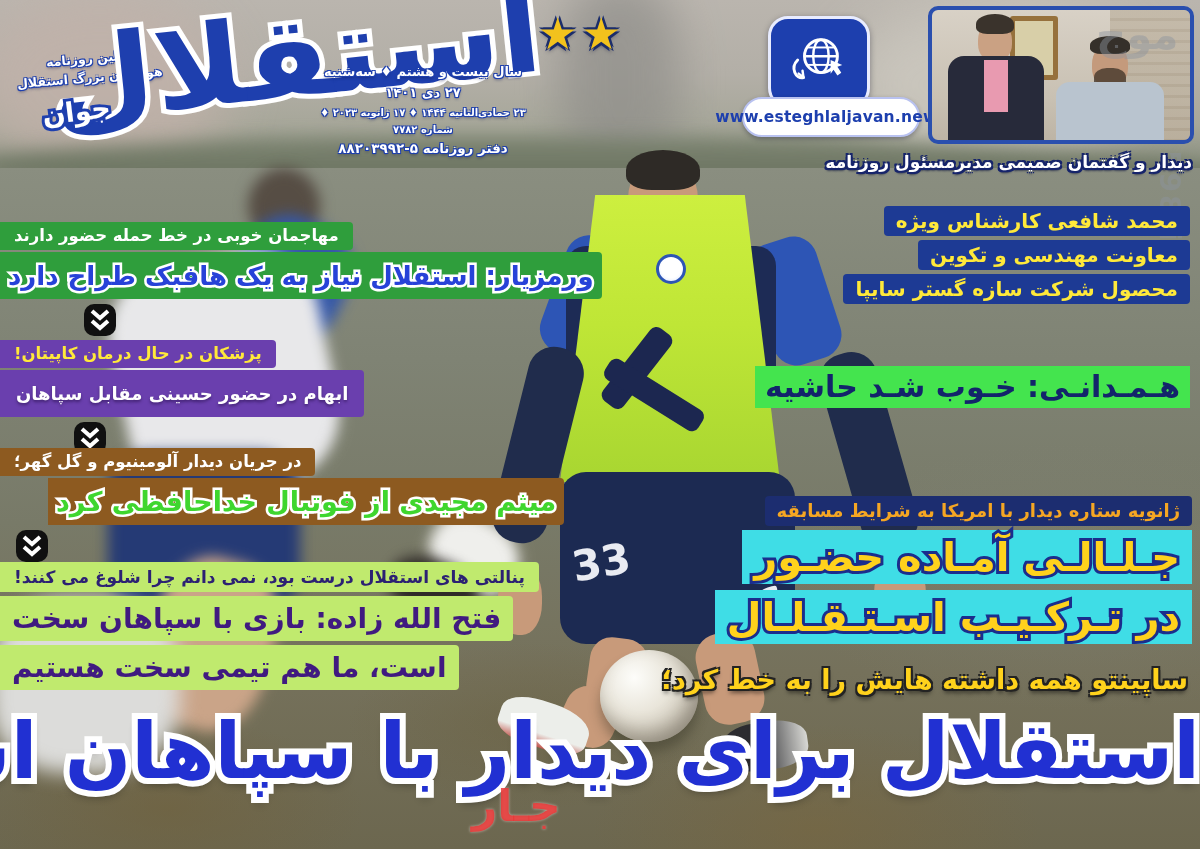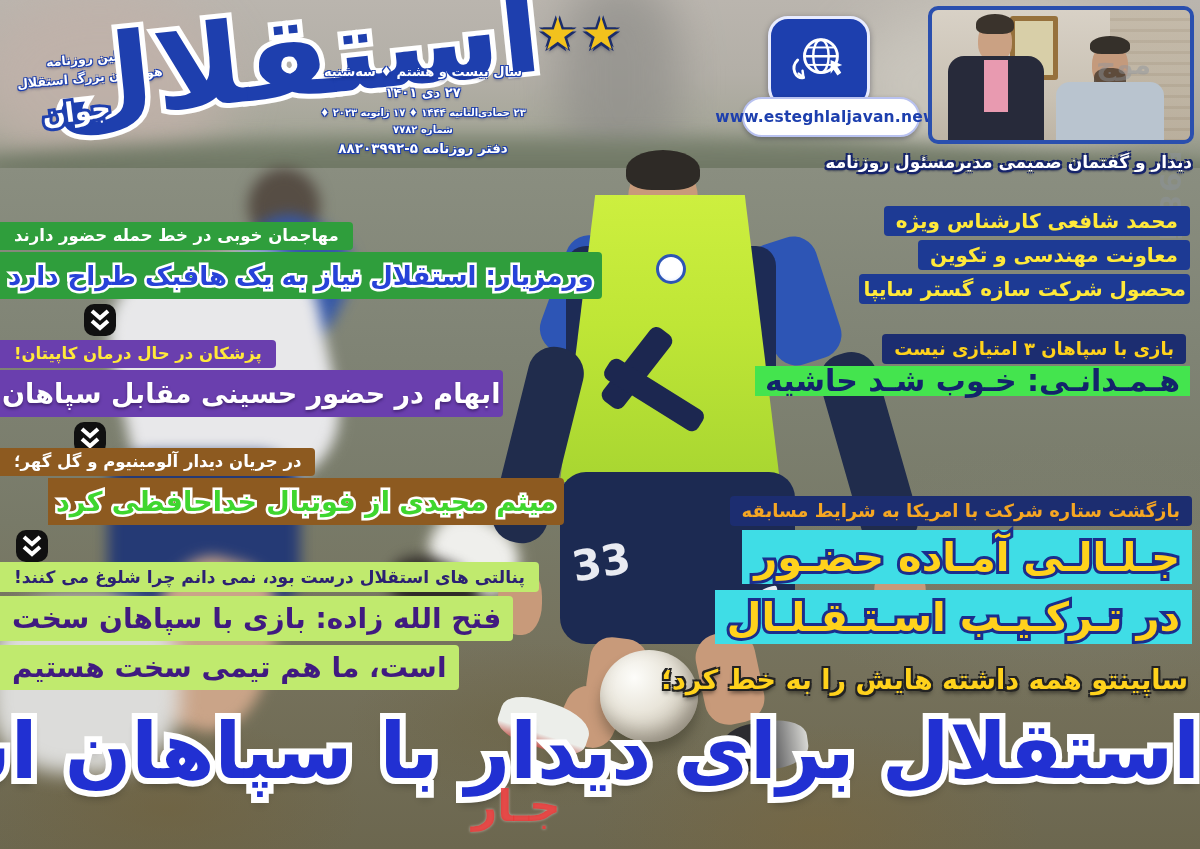--- a/index.html
+++ b/index.html
@@ -162,35 +162,34 @@
     <div class="abs" style="left:46px;top:12px;width:34px;height:40px;background:#caa183;border-radius:45%;"></div>
     <div class="abs" style="left:44px;top:4px;width:38px;height:20px;background:#3a332c;border-radius:50% 50% 30% 30%;"></div>
     <div class="abs" style="left:16px;top:46px;width:96px;height:88px;background:#272a3a;border-radius:16px 16px 0 0;"></div>
     <div class="abs" style="left:52px;top:50px;width:24px;height:52px;background:#e89ab0;"></div>
     <div class="abs" style="left:160px;top:34px;width:36px;height:44px;background:#c49a7c;border-radius:45%;"></div>
     <div class="abs" style="left:158px;top:26px;width:40px;height:18px;background:#35302a;border-radius:50% 50% 30% 30%;"></div>
     <div class="abs" style="left:162px;top:58px;width:32px;height:24px;background:rgba(60,48,38,.75);border-radius:40%;"></div>
     <div class="abs" style="left:124px;top:72px;width:108px;height:62px;background:#b9c4cf;border-radius:14px 14px 0 0;"></div>
   </div>
 
-  <div class="abs wm" style="left:1096px;top:10px;font-size:28px;margin-top:38px;">موج</div>
+  <div class="abs wm" style="left:1096px;top:10px;font-size:42px;">موج</div>
   <div class="abs wm" style="left:1186px;top:150px;font-size:28px;letter-spacing:3px;transform:rotate(90deg);transform-origin:left top;direction:ltr;">598.ir</div>
 
   <div class="abs" style="right:8px;top:148px;text-align:center;color:#fff;font-weight:bold;font-size:17px;line-height:1.65;">
     <div class="sh-navy">دیدار و گفتمان صمیمی مدیرمسئول روزنامه</div>
   </div>
 
   <div class="abs bar" style="right:10px;top:206px;height:30px;background:#1d3a94;border-radius:4px;padding:0 12px;color:#ffe93a;font-size:20px;">محمد شافعی کارشناس ویژه</div>
   <div class="abs bar" style="right:10px;top:240px;height:30px;background:#1d3a94;border-radius:4px;padding:0 12px;color:#ffe93a;font-size:20px;">معاونت مهندسی و تکوین</div>
-  <div class="abs bar" style="right:10px;top:274px;height:30px;background:#1d3a94;border-radius:4px;padding:0 4px;color:#ffe93a;font-size:20px;">محصول شرکت سازه گستر سایپا</div>
-
-  <div class="abs bar" style="right:14px;top:334px;height:30px;background:#1c2d70;border-radius:4px;padding:0 12px;color:#ffd21c;font-size:18px;">بازی با سپاهان ۳ امتیازی نیست</div>
-  <div class="abs bar" style="right:10px;top:366px;height:30px;background:#44e44e;padding:0 10px;color:#13246b;font-size:30px;">هـمـدانـی: خـوب شـد حاشیه</div>
-
-  <div class="abs bar" style="right:8px;top:496px;height:30px;background:#1c2d70;border-radius:4px;padding:0 12px;color:#f5a623;font-size:18px;">بازگشت ستاره شرکت با امریکا به شرایط مسابقه</div>
+  <div class="abs bar" style="right:10px;top:274px;height:30px;background:#1d3a94;border-radius:4px;padding:0 12px;color:#ffe93a;font-size:20px;">محصول شرکت سازه گستر سایپا</div>
+
+  <div class="abs bar" style="right:10px;top:366px;height:42px;background:#44e44e;padding:0 10px;color:#13246b;font-size:30px;">هـمـدانـی: خـوب شـد حاشیه</div>
+
+  <div class="abs bar" style="right:8px;top:496px;height:30px;background:#1c2d70;border-radius:4px;padding:0 12px;color:#f5a623;font-size:18px;">ژانویه ستاره دیدار با امریکا به شرایط مسابقه</div>
   <div class="abs bar" style="right:8px;top:530px;height:54px;background:#3fdde6;padding:0 12px;">
     <span class="stack" style="font-size:40px;font-weight:bold;">
       <span class="under" style="-webkit-text-stroke:6px #1b2d8c;">جـلـالـی آمـاده حضـور</span>
       <span class="over" style="color:#ffd21c;">جـلـالـی آمـاده حضـور</span>
     </span>
   </div>
   <div class="abs bar" style="right:8px;top:590px;height:54px;background:#3fdde6;padding:0 12px;">
     <span class="stack" style="font-size:40px;font-weight:bold;">
       <span class="under" style="-webkit-text-stroke:6px #1b2d8c;">در تـرکـیـب اسـتـقـلـال</span>
       <span class="over" style="color:#ffd21c;">در تـرکـیـب اسـتـقـلـال</span>
@@ -206,21 +205,21 @@
   </div>
   <div class="abs chev" style="left:82px;top:303px;">
     <svg width="34" height="34" viewBox="0 0 34 34">
         <rect x="1" y="1" width="32" height="32" rx="10" fill="#101010"></rect>
         <polyline points="9,8 17,15 25,8" fill="none" stroke="#fff" stroke-width="4"></polyline>
         <polyline points="9,18 17,25 25,18" fill="none" stroke="#fff" stroke-width="4"></polyline>
       </svg>
   </div>
 
   <div class="abs bar" style="left:0;top:340px;height:28px;background:#6a3fae;border-radius:0 4px 4px 0;padding:0 14px;color:#ffe93a;font-size:16.5px;direction:rtl;">پزشکان در حال درمان کاپیتان!</div>
-  <div class="abs bar" style="left:0;top:370px;height:47px;background:#6a3fae;border-radius:0 4px 4px 0;padding:0 2px;color:#ffffff;font-size:27px;direction:rtl;text-shadow:0 2px 3px rgba(30,10,60,.5);">ابهام در حضور حسینی مقابل سپاهان</div>
+  <div class="abs bar" style="left:0;top:370px;height:47px;background:#6a3fae;border-radius:0 4px 4px 0;padding:0 16px;color:#ffffff;font-size:18px;direction:rtl;text-shadow:0 2px 3px rgba(30,10,60,.5);">ابهام در حضور حسینی مقابل سپاهان</div>
   <div class="abs chev" style="left:72px;top:421px;">
     <svg width="34" height="34" viewBox="0 0 34 34">
         <rect x="1" y="1" width="32" height="32" rx="10" fill="#101010"></rect>
         <polyline points="9,8 17,15 25,8" fill="none" stroke="#fff" stroke-width="4"></polyline>
         <polyline points="9,18 17,25 25,18" fill="none" stroke="#fff" stroke-width="4"></polyline>
       </svg>
   </div>
 
   <div class="abs bar" style="left:0;top:448px;height:28px;background:#8d5a20;border-radius:0 4px 4px 0;padding:0 14px;color:#fff;font-size:16.5px;direction:rtl;">در جریان دیدار آلومینیوم و گل گهر؛</div>
   <div class="abs bar" style="left:0;top:478px;height:47px;background:#8d5a20;border-radius:0 4px 4px 0;padding:0 8px;direction:rtl;margin-left:48px;">

